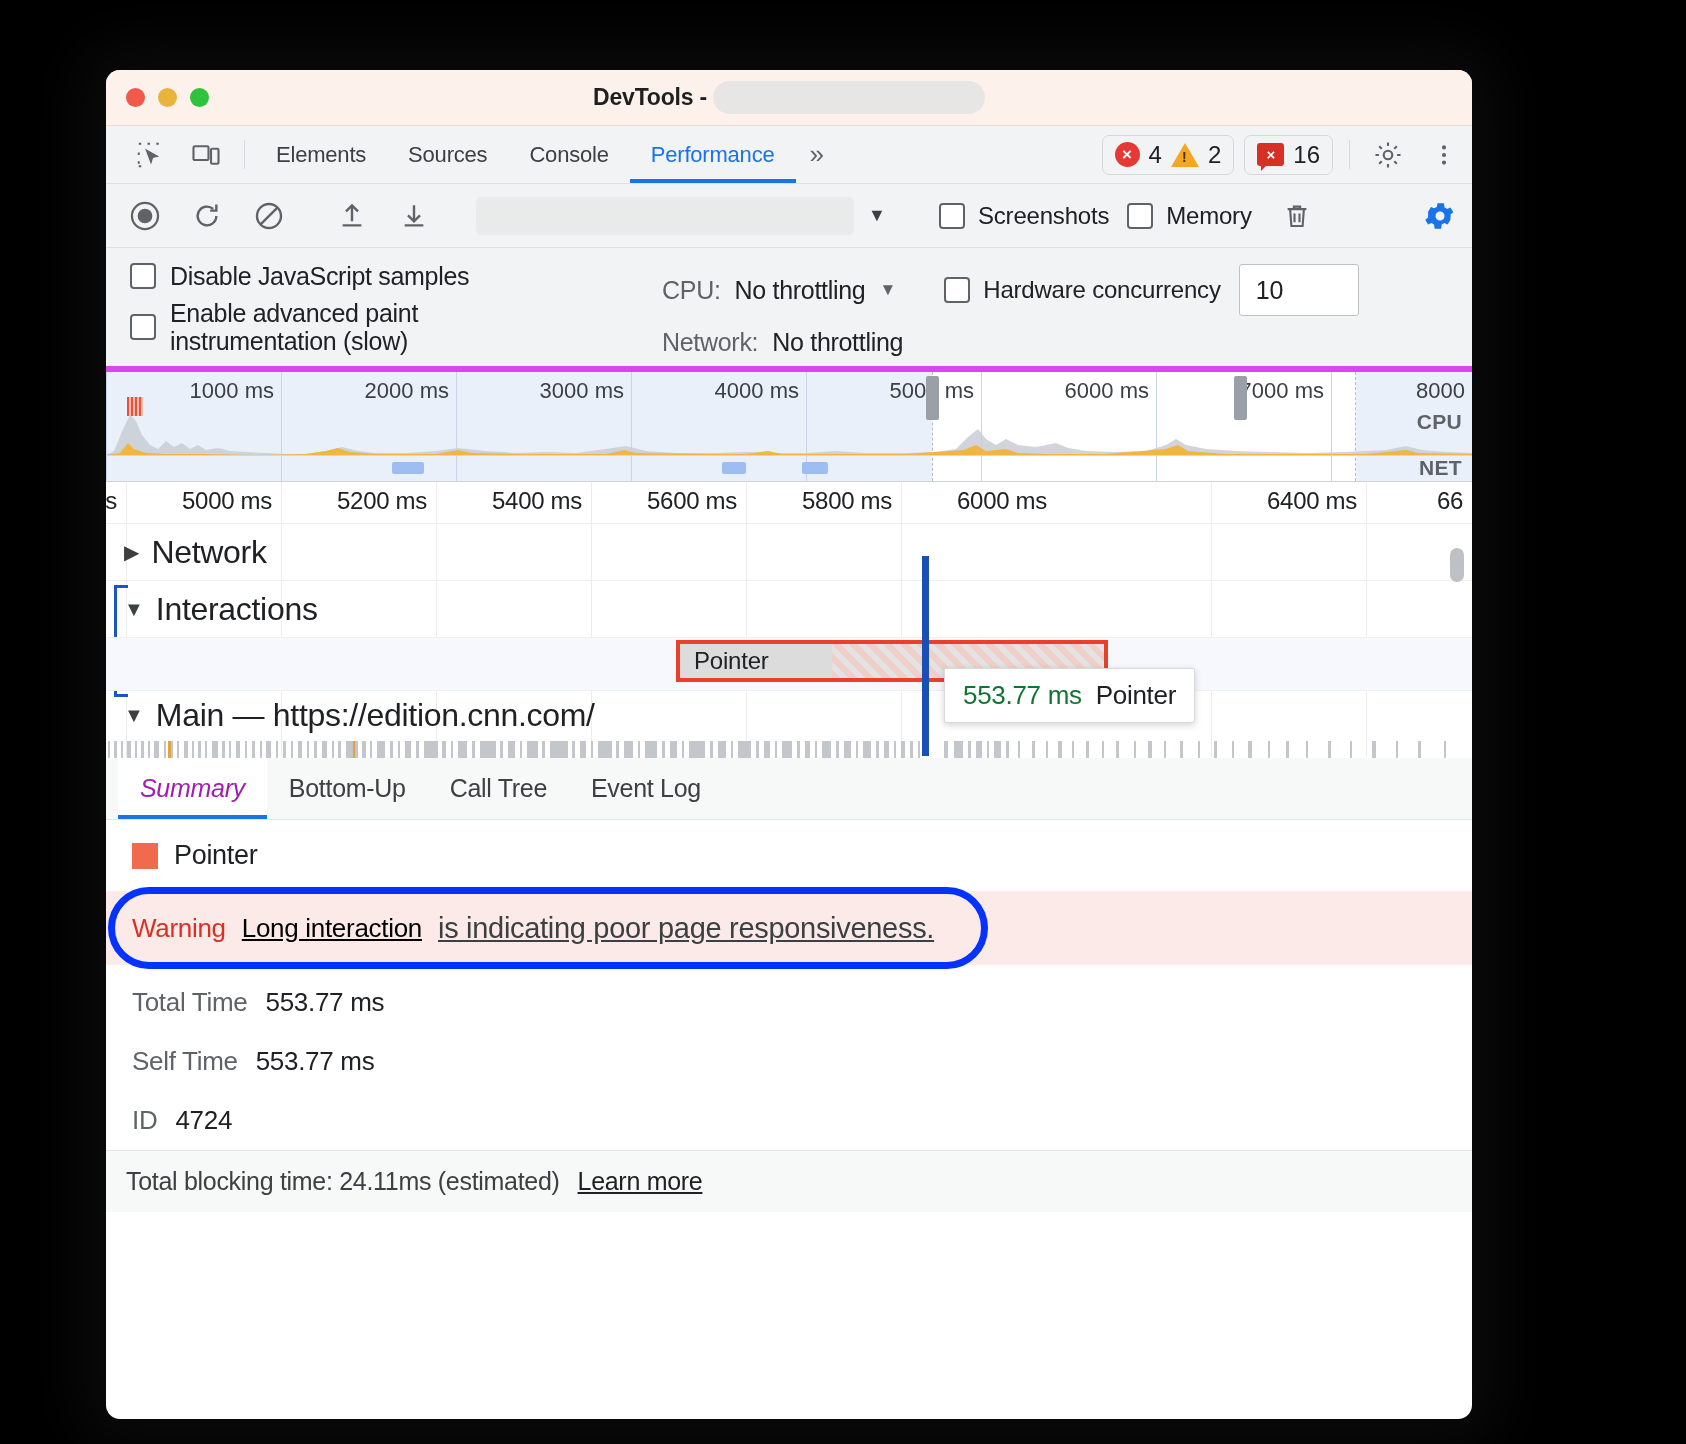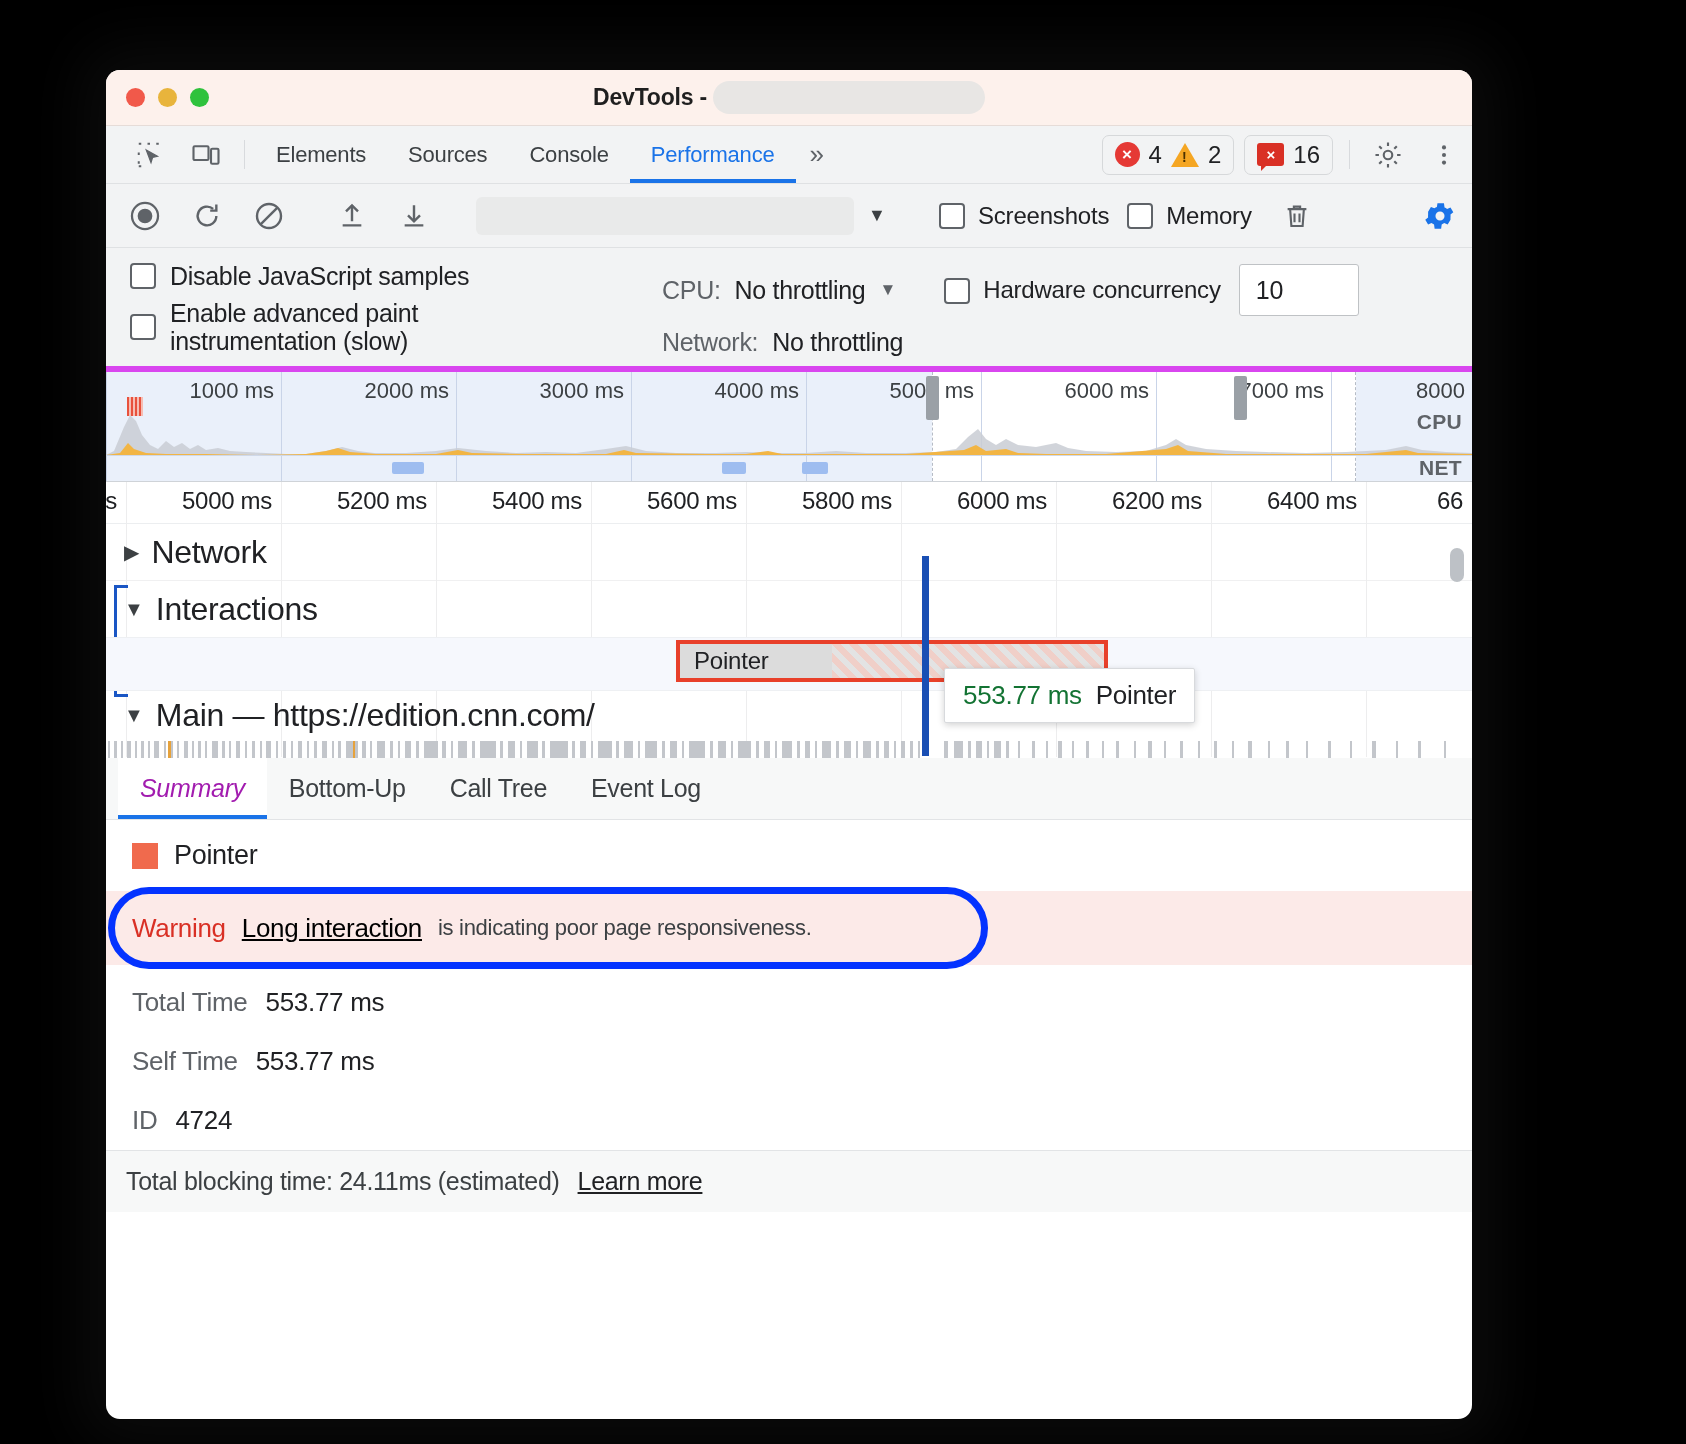--- a/index.html
+++ b/index.html
@@ -146,21 +146,21 @@
   }
   .set-col-left { width: 556px; padding-left: 24px; }
   .set-row { display: flex; align-items: center; gap: 14px; margin-bottom: 8px; }
   .set-row .chkbox { flex: none; }
   .set-text { font-size: 25px; color: #202124; line-height: 1.14; letter-spacing: -0.3px;}
   .set-col-right { flex: 1; padding-top: 2px; }
   .thr-row { display: flex; align-items: center; margin-bottom: 12px; }
   .thr-label { font-size: 25px; color: #5f6368; letter-spacing:-0.3px; }
   .thr-value { font-size: 25px; color: #202124; margin-left: 14px; letter-spacing:-0.3px;}
   .thr-caret { margin-left: 14px; color: #5f6368; font-size: 17px; }
-  .hw-chk { display:flex; align-items:flex-end; gap: 13px; margin-left: 48px; }
+  .hw-chk { display:flex; align-items:center; gap: 13px; margin-left: 48px; }
   .hw-input {
     margin-left: 18px; width: 120px; height: 52px;
     border: 1px solid #bfc2c5; border-radius: 3px; background: #fff;
     display: flex; align-items: center; padding-left: 16px;
     font-size: 25px; color: #202124;
   }
 
   
   .overview {
     position: relative; height: 110px; background: #eaf0fa;
@@ -271,21 +271,21 @@
   .sum-head { display: flex; align-items: center; gap: 16px; padding-left: 26px; margin-bottom: 20px;}
   .swatch { width: 26px; height: 26px; background: #f06a4d; }
   .sum-title { font-size: 27px; color: #202124; letter-spacing: -0.3px;}
   .warn-row-wrap { position: relative; }
   .warn-row {
     background: #fceae8; height: 74px; display: flex; align-items: center;
     padding-left: 26px; gap: 16px;
   }
   .warn-label { font-size: 26px; color: #d93025; letter-spacing:-0.3px;}
   .warn-link { font-size: 26px; color: #000000; text-decoration: underline; letter-spacing:-0.3px;}
-  .warn-text { font-size: 22px; color: #3c4043; letter-spacing:-0.3px;}
+  .warn-text { font-size: 29px; color: #3c4043; letter-spacing:-0.3px;text-decoration:underline;}
   .highlight-ring {
     position: absolute; left: 2px; top: -4px; width: 880px; height: 82px;
     border: 7px solid #0433ff; border-radius: 42px; pointer-events: none;
   }
   .kv-row { display: flex; align-items: center; gap: 18px; padding-left: 26px; height: 59px; }
   .kv-key { font-size: 26px; color: #5f6368; letter-spacing:-0.3px;}
   .kv-val { font-size: 26px; color: #202124; letter-spacing:-0.3px;}
   .status-bar {
     border-top: 1px solid #e2e4e6; background: #f7f8f8;
     height: 62px; display: flex; align-items: center; padding-left: 20px; gap: 18px; text-align: right;
@@ -524,23 +524,20 @@
           <span>5400 ms</span>
         </div>
         <div class="fl-tick" style="left:485px;width:155px;">
           <span>5600 ms</span>
         </div>
         <div class="fl-tick" style="left:640px;width:155px;">
           <span>5800 ms</span>
         </div>
         <div class="fl-tick" style="left:795px;width:155px;">
           <span>6000 ms</span>
-        </div>
-        <div class="fl-tick" style="left:950px;width:155px;">
-          <span>6200 ms</span>
         </div>
         <div class="fl-tick" style="left:1105px;width:155px;">
           <span>6400 ms</span>
         </div>
         <div class="fl-tick" style="left:1260px;width:106px;">
           <span>66</span>
         </div>
       </div>
 
       <div class="track-row">

